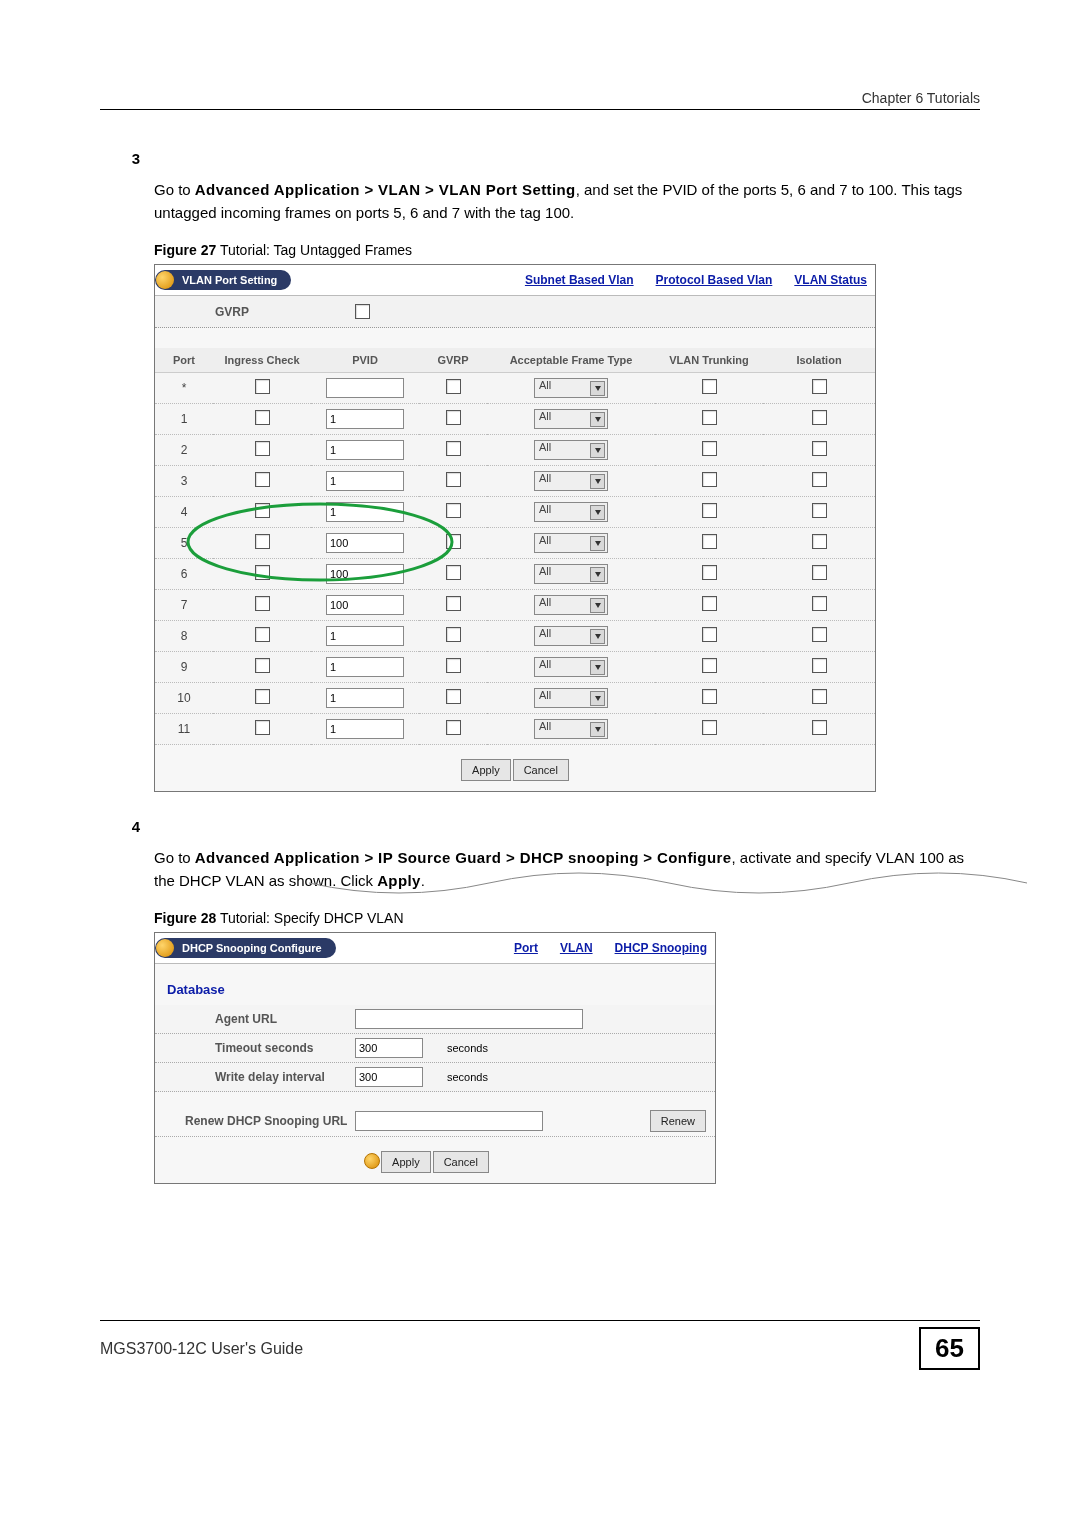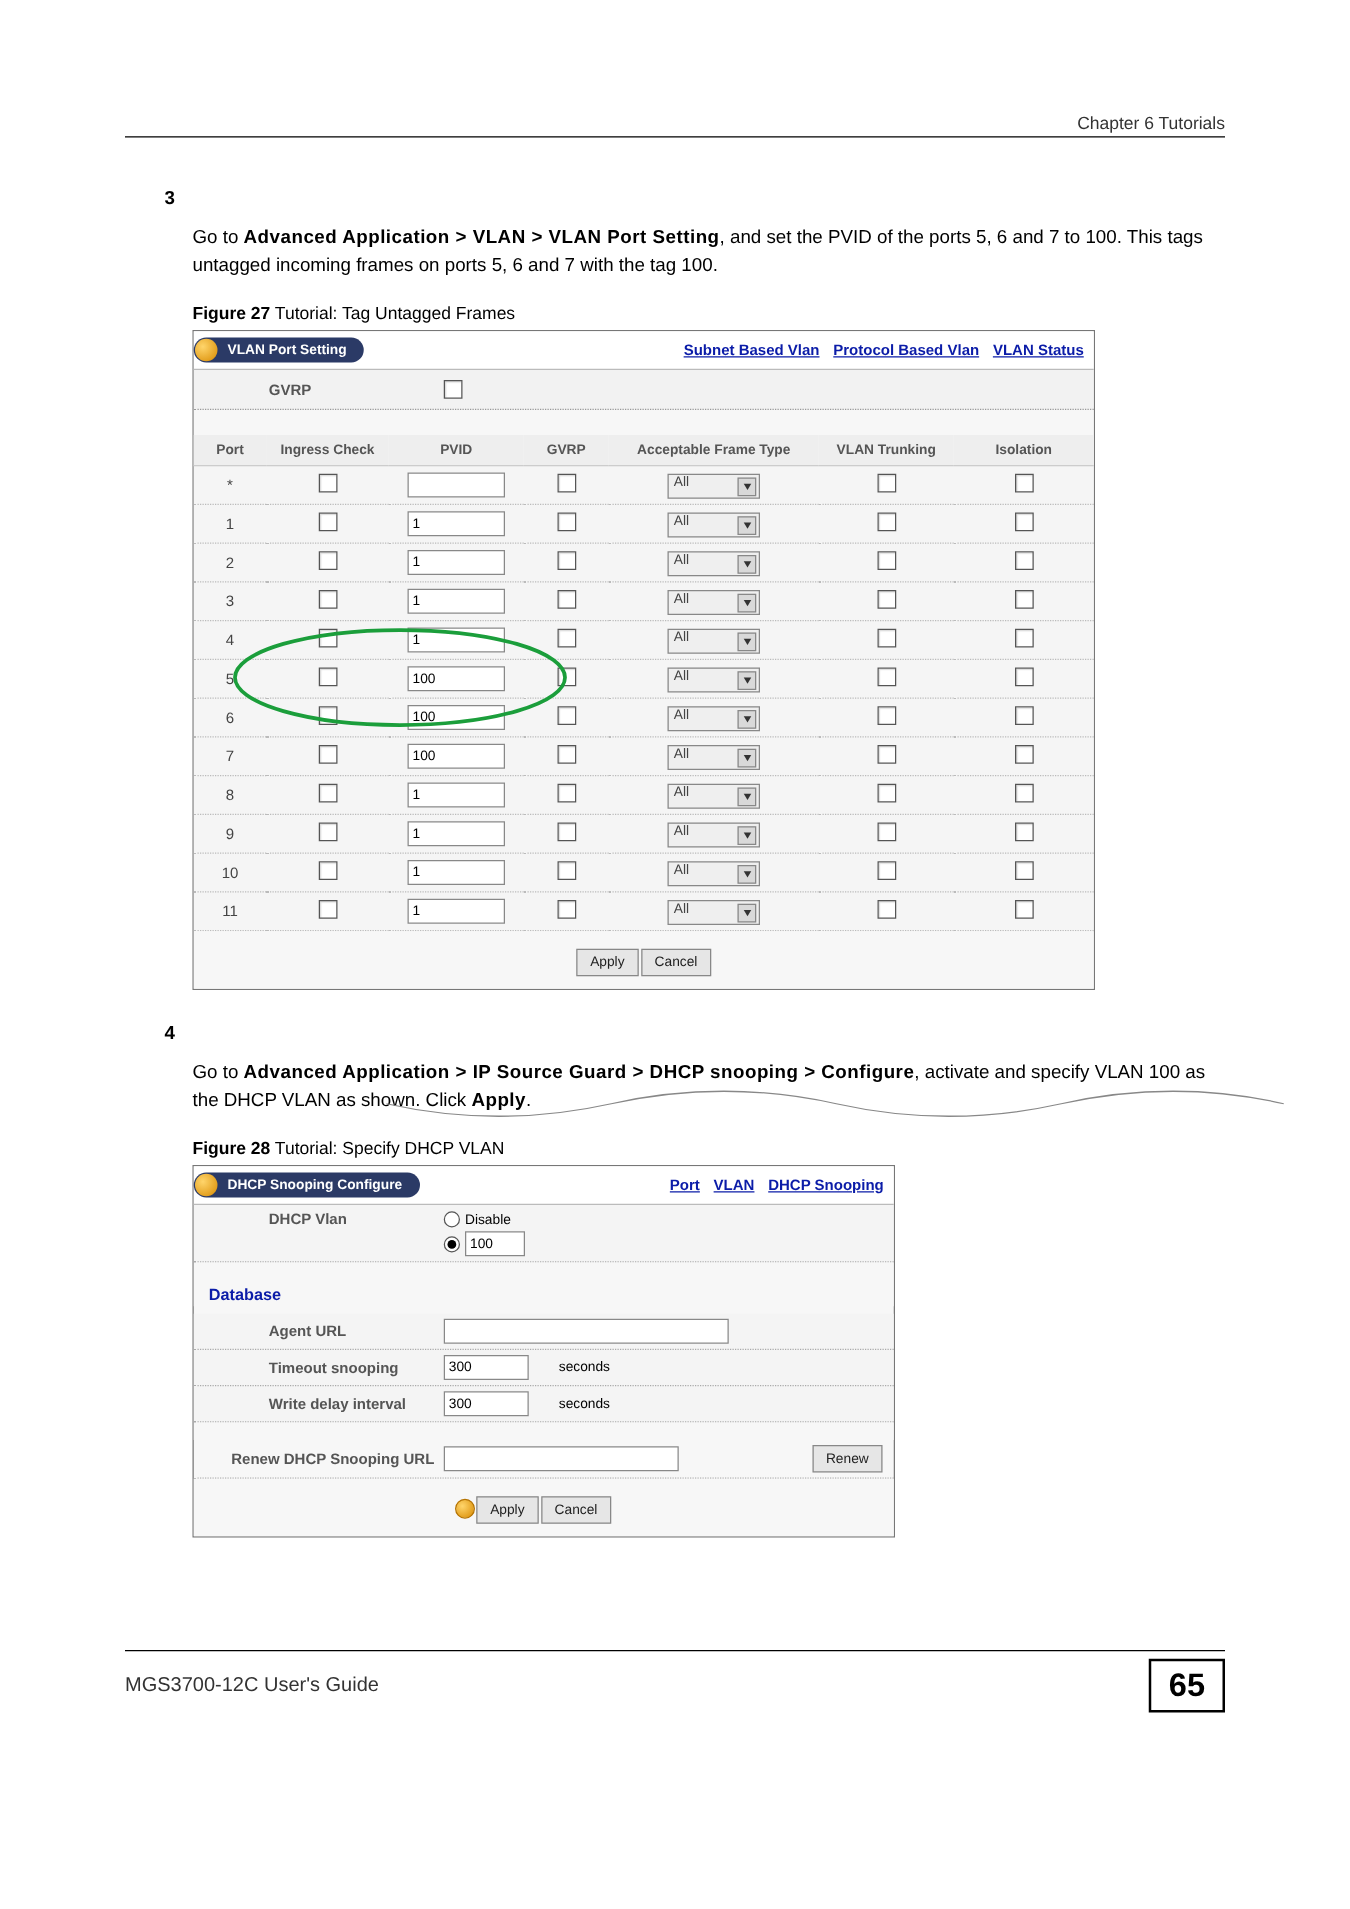--- a/index.html
+++ b/index.html
@@ -55,21 +55,21 @@
       margin-left: 54px;
     }
     .panel27 { width: 720px; }
     .panel28 { width: 560px; }
 
     .topbar {
       display: flex;
       align-items: center;
       height: 26px;
       background: #fff;
-      gap: 11px;
+      gap: 22px;
       padding: 2px 8px 2px 0;
       border-bottom: 1px solid #bbb;
       font-size: 12px;
     }
     .pill {
       display: inline-flex;
       align-items: center;
       height: 20px;
       border-radius: 10px;
       background: #2b3a66;
@@ -473,38 +473,31 @@
           <span class="pill-dot"></span>
           <span>DHCP Snooping Configure</span>
         </span>
       <span class="sp"></span>
       <a class="link">Port</a>
       <a class="link">VLAN</a>
       <a class="link">DHCP Snooping</a>
     </div>
 
     <div class="f28-block">
-      <div class="f28-row" style="align-items:flex-start">
-        <span class="lbl">DHCP Vlan</span>
-        <span>
-          <div style="margin-bottom:3px"><span class="radio"></span><span style="font-size:11px">Disable</span></div>
-          <div><span class="radio on"></span><input class="small-in" style="width: 40px;" value="100"></div>
-        </span>
-      </div>
     </div>
 
     <div class="f28-sect">Database</div>
 
     <div class="f28-block" style="margin-top:6px">
       <div class="f28-row">
         <span class="lbl">Agent URL</span>
         <input class="small-in" style="width: 220px;" value="">
       </div>
       <div class="f28-row">
-        <span class="lbl">Timeout snooping</span>
+        <span class="lbl">Timeout seconds</span>
         <input class="small-in" style="width: 60px;" value="300">
         <span style="margin-left:24px;font-size:11px">seconds</span>
       </div>
       <div class="f28-row">
         <span class="lbl">Write delay interval</span>
         <input class="small-in" style="width: 60px;" value="300">
         <span style="margin-left:24px;font-size:11px">seconds</span>
       </div>
     </div>
 

